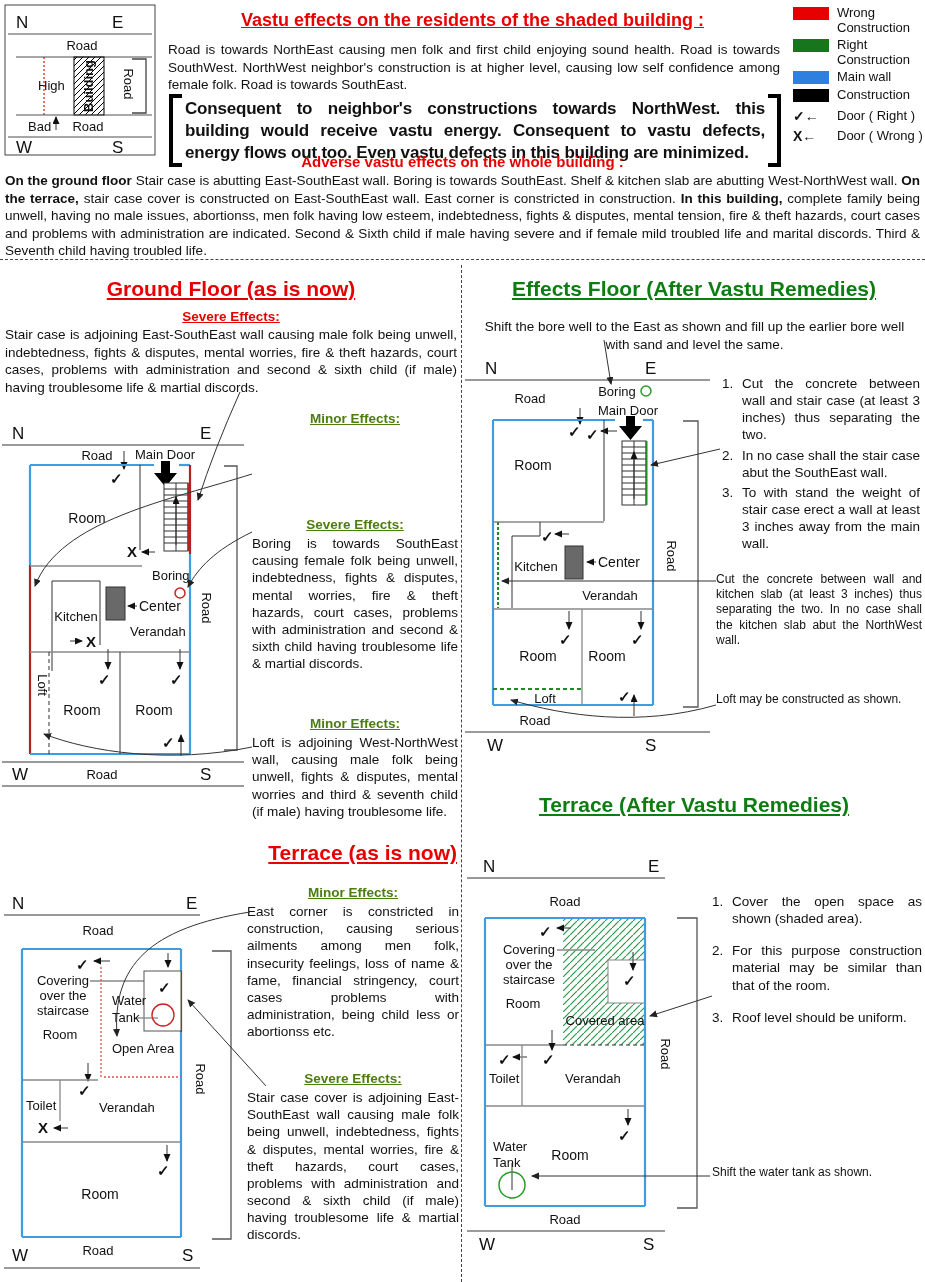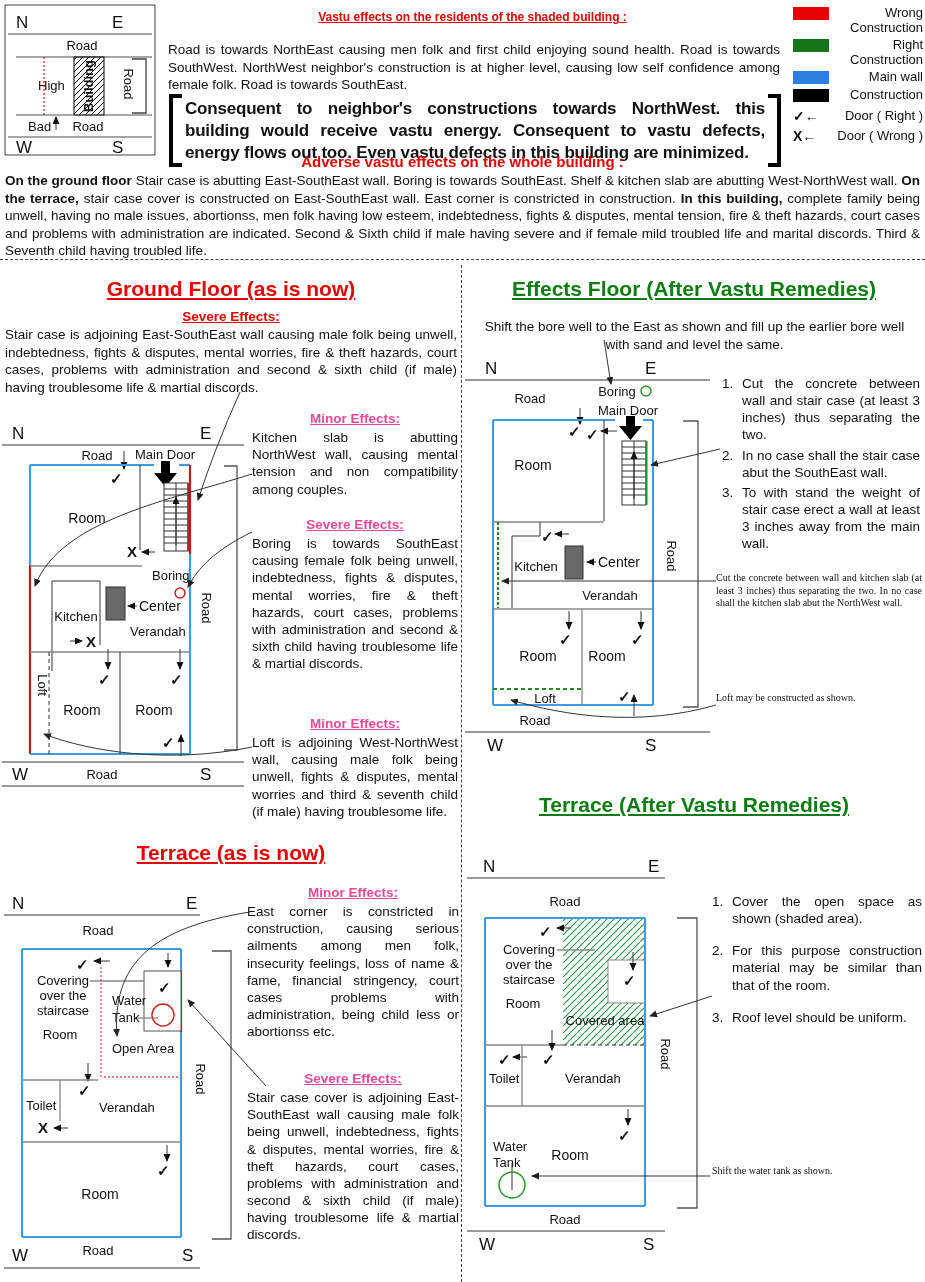--- a/index.html
+++ b/index.html
@@ -3,37 +3,37 @@
 <meta charset="utf-8">
 <style>
   html,body{margin:0;padding:0;background:#fff;}
   #page{position:relative;width:925px;height:1282px;background:#fff;overflow:hidden;
         font-family:"Liberation Sans",sans-serif;color:#111;}
   .abs{position:absolute;}
   .sect{position:absolute;text-align:center;font-weight:bold;font-size:21px;text-decoration:underline;}
   .red{color:#e60000;} .grn{color:#0d7d12;}
   .body-text{font-size:13.5px;line-height:1.3;text-align:justify;}
   .fx{position:absolute;font-size:13.5px;line-height:1.27;text-align:justify;}
-  .fx .t{display:block;color:#ec4899;font-weight:bold;text-decoration:underline;text-align:center;margin-bottom:2px;}
-  .note{position:absolute;font-size:10px;line-height:1.27;text-align:justify;font-family:Liberation Serif, serif;}
+  .fx .t{display:block;color:#4d7c0f;font-weight:bold;text-decoration:underline;text-align:center;margin-bottom:2px;}
+  .note{position:absolute;font-size:12px;line-height:1.27;text-align:justify;}
   .steps{position:absolute;font-size:13.5px;line-height:1.27;}
   .step{display:flex;margin-bottom:3px;}
   .step .n{flex:none;width:20px;}
   .step .t{flex:1;text-align:justify;}
   .gap .step{margin-bottom:15px;}
   .brknote{position:absolute;font-weight:bold;font-size:17px;line-height:1.28;text-align:justify;letter-spacing:-0.2px;}
   .brk{position:absolute;top:-4px;bottom:-4px;width:9px;border:4px solid #000;}
   .brk.l{left:-16px;border-right:none;}
   .brk.r{right:-16px;border-left:none;}
   .legend{position:absolute;left:793px;top:6px;width:130px;font-size:13px;line-height:1.12;}
   .lg-row{display:flex;align-items:flex-start;margin-bottom:3px;}
   .lg-sw{flex:none;width:36px;height:13px;margin-right:8px;margin-top:1px;}
   .lg-sym{flex:none;width:40px;font-size:14px;font-weight:bold;margin-right:4px;white-space:nowrap;}
   .lg-row{min-height:15px;}
-  .lg-row .lbl{flex:1;text-align:right;}
+  .lg-row .lbl{flex:1;}
   .hdash{position:absolute;left:0;top:259px;width:925px;border-top:1.5px dashed #444;}
   .vdash{position:absolute;left:461px;top:265px;height:1017px;border-left:1.5px dashed #444;}
   svg{position:absolute;overflow:visible;}
   svg text{font-family:"Liberation Sans",sans-serif;fill:#111;}
   .cm{font-size:17px;} .pl{font-size:13px;} .pm{font-size:14px;}
   .ck{font-size:15px;font-weight:bold;}
   .bw{stroke:#3e9ce0;stroke-width:2.2;fill:none;}
   .rw{stroke:#b22222;stroke-width:2.2;fill:none;}
   .gw{stroke:#1e8c22;stroke-width:2;fill:none;}
   .tn{stroke:#333;stroke-width:1;fill:none;}
@@ -70,21 +70,21 @@
     <line x1="52" y1="126" x2="52" y2="113" class="tn" marker-end="url(#aA)"></line>
     <text class="pl" x="24" y="127" fill="#e60000">Bad</text>
     <text class="pl" x="84" y="127" text-anchor="middle">Road</text>
     <text class="pl" transform="rotate(90 120 80)" x="120" y="80" text-anchor="middle">Road</text>
     <polyline points="128,55 142,55 142,109 128,109" fill="none" stroke="#444" stroke-width="1.3"></polyline>
     <line x1="4" y1="133" x2="148" y2="133" class="gr"></line>
     <text class="cm" x="12" y="149">W</text>
     <text class="cm" x="108" y="149">S</text>
   </svg>
 
-  <div class="abs red" style="left:165px;top:10px;width:615px;text-align:center;font-weight:bold;font-size:12px;text-decoration:underline;">Vastu effects on the residents of the shaded building :</div>
+  <div class="abs red" style="left:165px;top:10px;width:615px;text-align:center;font-weight:bold;font-size:18px;text-decoration:underline;">Vastu effects on the residents of the shaded building :</div>
   <div class="abs body-text" style="left:168px;top:28px;width:612px;margin-top:13px;">Road is towards NorthEast causing men folk and first child enjoying sound health. Road is towards SouthWest. NorthWest neighbor's construction is at higher level, causing low self confidence among female folk. Road is towards SouthEast.</div>
   <div class="brknote" style="left:185px;top:98px;width:580px;">
     <div class="brk l"></div>
     <div class="brk r"></div>
     <span>Consequent to neighbor's constructions towards NorthWest. this building would receive vastu energy. Consequent to vastu defects, energy flows out too. Even vastu defects in this building are minimized.</span>
   </div>
 
   <div class="legend">
     <div class="lg-row">
         <span class="lg-sw" style="background:#e60000"></span>
@@ -183,32 +183,31 @@
     <line x1="179" y1="333" x2="179" y2="312" class="tn" marker-end="url(#aB)"></line>
     <line x1="0" y1="339" x2="242" y2="339" class="rd"></line>
     <text class="cm" x="10" y="357">W</text>
     <text class="pl" x="100" y="356" text-anchor="middle">Road</text>
     <text class="cm" x="198" y="357">S</text>
     <line x1="0" y1="363" x2="242" y2="363" class="rd"></line>
   </svg>
 
   <div class="fx" style="left:252px;top:410px;width:206px;">
     <span class="t">Minor Effects:</span>
-    <span>Kitchen slab is abutting NorthWest wall, causing mental tension and non compatibility among couples.</span>
   </div>
   <div class="fx" style="left:252px;top:516px;width:206px;">
     <span class="t">Severe Effects:</span>
     <span>Boring is towards SouthEast causing female folk being unwell, indebtedness, fights &amp; disputes, mental worries, fire &amp; theft hazards, court cases, problems with administration and second &amp; sixth child having troublesome life &amp; martial discords.</span>
   </div>
   <div class="fx" style="left:252px;top:715px;width:206px;">
     <span class="t">Minor Effects:</span>
     <span>Loft is adjoining West-NorthWest wall, causing male folk being unwell, fights &amp; disputes, mental worries and third &amp; seventh child (if male) having troublesome life.</span>
   </div>
 
-  <div class="sect red" style="left:5px;top:841px;width:452px;">Terrace (as is now)</div>
+  <div class="sect red" style="left:5px;top:841px;width:452px;text-align:right;">Terrace (as is now)</div>
 
   <svg class="abs" style="left:0;top:893px" width="242" height="380" viewBox="0 0 242 380">
     <defs>
         <marker id="aD" markerWidth="9" markerHeight="8" refX="7" refY="3.5" orient="auto">
           <path d="M0,0L8,3.5L0,7z" fill="#111"></path>
         </marker>
       </defs>
     <text class="cm" x="12" y="16">N</text>
     <text class="cm" x="186" y="16">E</text>
     <line x1="4" y1="22" x2="200" y2="22" class="tn" stroke-width="1.5"></line>

